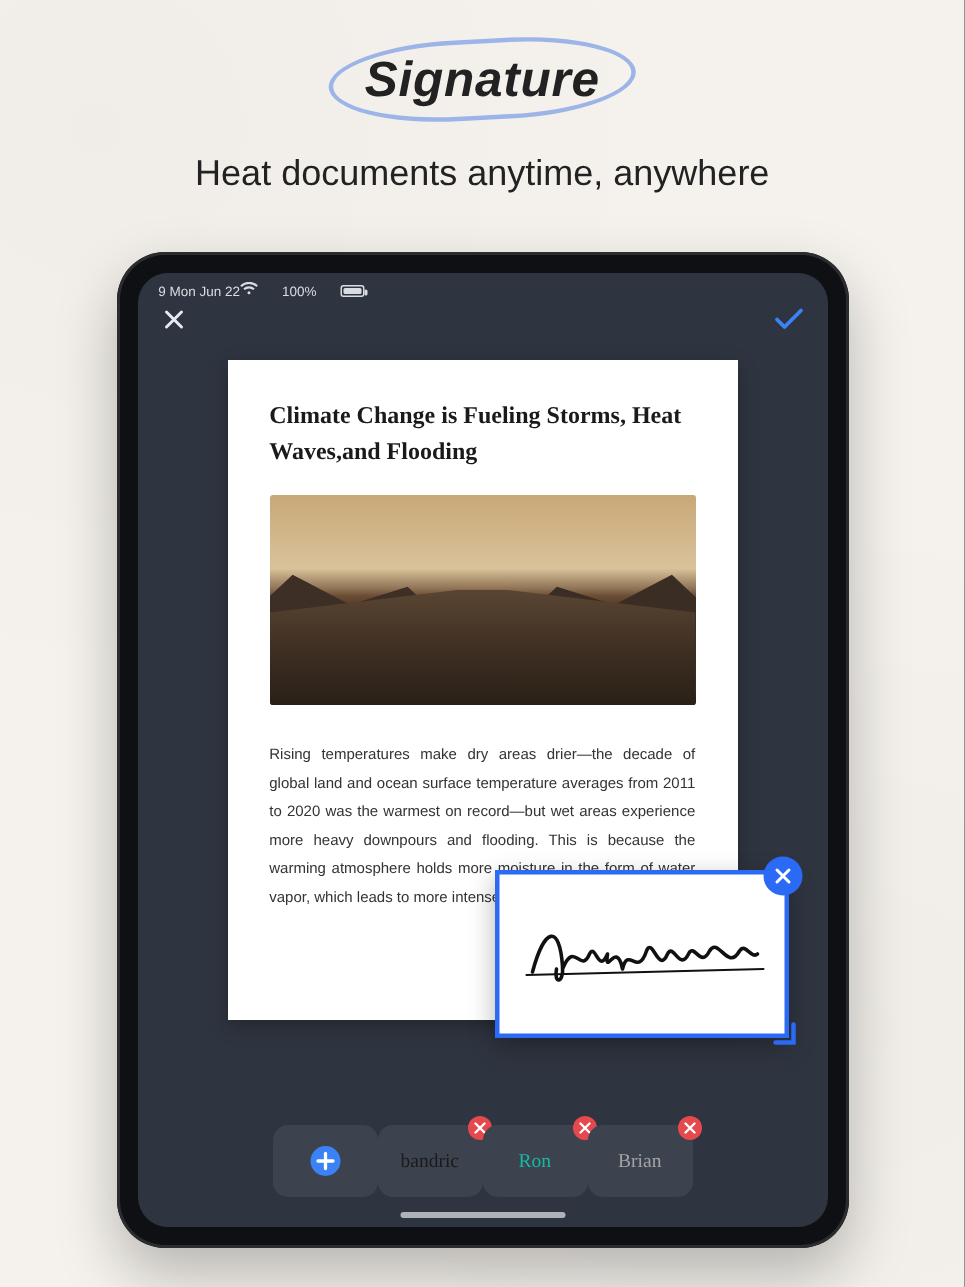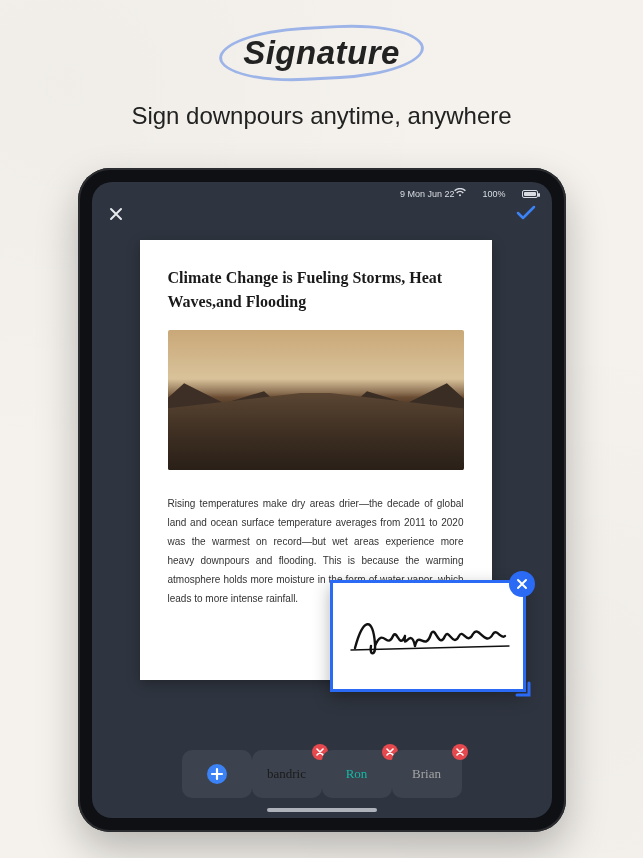--- a/index.html
+++ b/index.html
@@ -66,21 +66,21 @@
   .screen {
     width: 100%;
     height: 100%;
     background: #2f3540;
     border-radius: 20px;
     position: relative;
     overflow: hidden;
   }
   .statusbar {
     display: flex;
-    justify-content: flex-end;
+    justify-content: flex-start;
     align-items: center;
     padding: 6px 14px 2px;
     font-size: 9px;
     color: #d9dde3;
   }
   .statusbar .right { display: flex; gap: 16px; align-items: center; }
   .battery {
     width: 16px; height: 8px; border: 1px solid #d9dde3; border-radius: 2px; position: relative;
   }
   .battery::after { content:""; position:absolute; right:-3px; top:2px; width:2px; height:4px; background:#d9dde3; border-radius:1px;}
@@ -90,21 +90,21 @@
     display: flex;
     justify-content: space-between;
     align-items: center;
     padding: 4px 16px 8px;
   }
   .icon-btn { color: #e6e9ee; cursor: pointer; }
   .check { color: #3b82f6; font-size: 18px; font-weight: 700; }
 
   .doc {
     position: absolute;
-    left: 48px;
+    left: 60px;
     right: 60px;
     top: 58px;
     height: 440px;
     background: #fff;
     box-shadow: 0 4px 12px rgba(0,0,0,0.3);
     padding: 26px 28px;
   }
   .doc h1 {
     font-family: Georgia, 'Times New Roman', serif;
     font-weight: 800;
@@ -220,21 +220,21 @@
   }
 </style>
 </head>
 <body>
 
 <div class="hero">
   <div class="brand-wrap">
     <div class="brand-ring"></div>
     <div class="brand">Signature</div>
   </div>
-  <div class="tagline">Sign downpours anytime, anywhere</div>
+  <div class="tagline">Heat documents anytime, anywhere</div>
 </div>
 
 <div class="tablet">
   <div class="screen">
 
     <div class="statusbar">
       <span>9 Mon Jun 22</span>
       <span class="right">
         <span>
           <svg width="12" height="9" viewBox="0 0 12 9">

